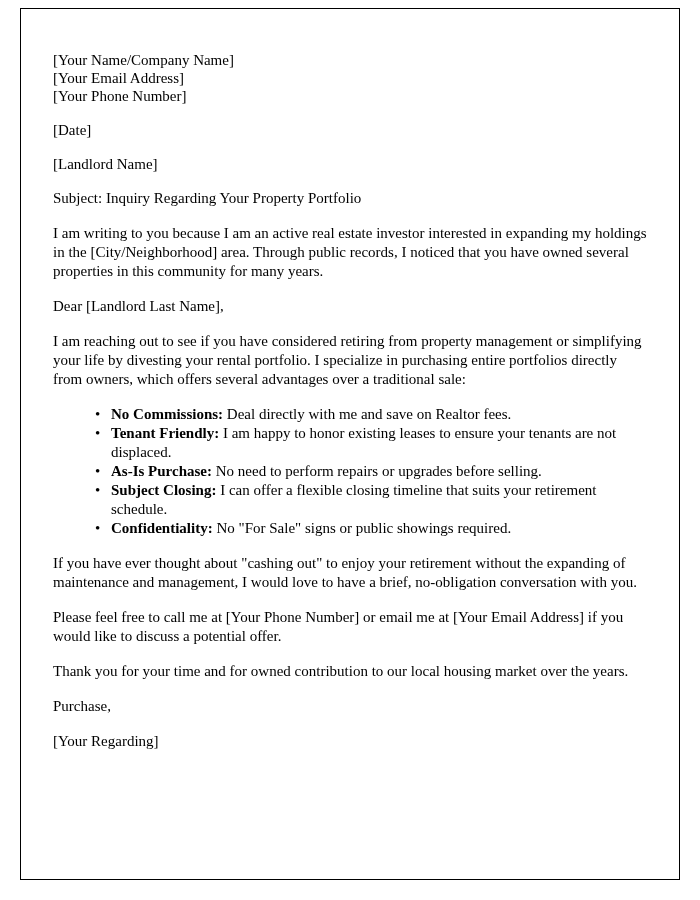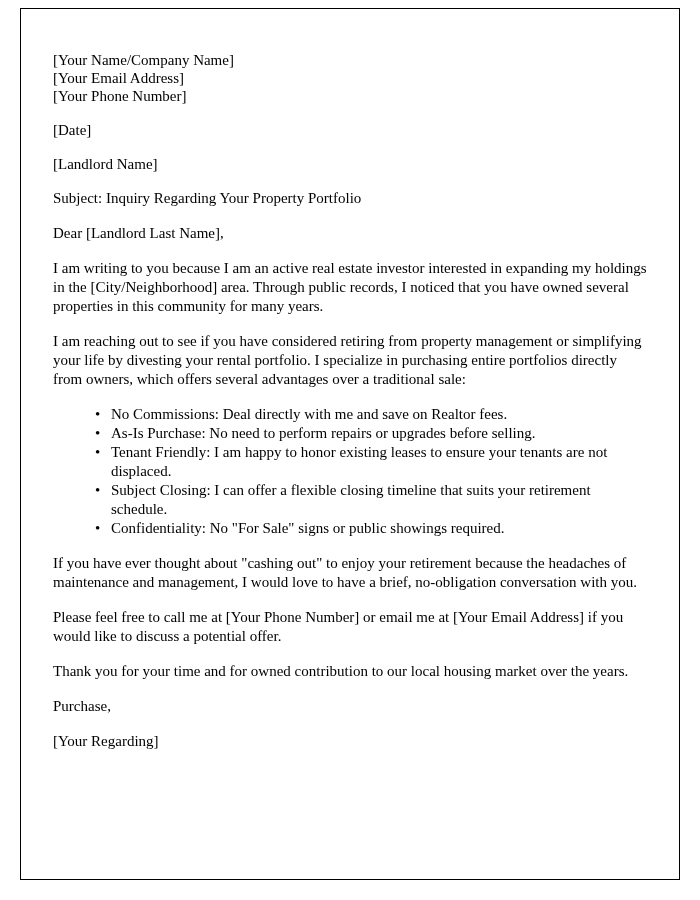--- a/index.html
+++ b/index.html
@@ -44,21 +44,21 @@
     font-size: 15px;
     line-height: 19px;
     position: relative;
   }
   ul.benefits li::before {
     content: "•";
     position: absolute;
     left: -16px;
     font-size: 15px;
   }
-  .bold { font-weight: normal; }
+  .bold { font-weight: bold; }
 </style>
 </head>
 <body>
 
 <div class="letter-page">
 
   <div class="block">
     <div class="line">[Your Name/Company Name]</div>
     <div class="line">[Your Email Address]</div>
     <div class="line">[Your Phone Number]</div>
@@ -67,35 +67,35 @@
   <div class="block">
     <div class="line">[Date]</div>
   </div>
 
   <div class="block">
     <div class="line">[Landlord Name]</div>
   </div>
 
   <p class="para">Subject: Inquiry Regarding Your Property Portfolio</p>
 
+  <p class="para">I am writing to you because I am an active real estate investor interested in expanding my holdings in the [City/Neighborhood] area. Through public records, I noticed that you have owned several properties in this community for many years.</p>
+
   <p class="para">Dear [Landlord Last Name],</p>
-
-  <p class="para">I am writing to you because I am an active real estate investor interested in expanding my holdings in the [City/Neighborhood] area. Through public records, I noticed that you have owned several properties in this community for many years.</p>
 
   <p class="para">I am reaching out to see if you have considered retiring from property management or simplifying your life by divesting your rental portfolio. I specialize in purchasing entire portfolios directly from owners, which offers several advantages over a traditional sale:</p>
 
   <ul class="benefits">
     <li><span class="bold">No Commissions:</span><span> Deal directly with me and save on Realtor fees.</span></li>
+    <li><span class="bold">Tenant Friendly:</span><span> I am happy to honor existing leases to ensure your tenants are not displaced.</span></li>
     <li><span class="bold">As-Is Purchase:</span><span> No need to perform repairs or upgrades before selling.</span></li>
-    <li><span class="bold">Tenant Friendly:</span><span> I am happy to honor existing leases to ensure your tenants are not displaced.</span></li>
     <li><span class="bold">Subject Closing:</span><span> I can offer a flexible closing timeline that suits your retirement schedule.</span></li>
     <li><span class="bold">Confidentiality:</span><span> No "For Sale" signs or public showings required.</span></li>
   </ul>
 
-  <p class="para">If you have ever thought about "cashing out" to enjoy your retirement because the headaches of maintenance and management, I would love to have a brief, no-obligation conversation with you.</p>
+  <p class="para">If you have ever thought about "cashing out" to enjoy your retirement without the expanding of maintenance and management, I would love to have a brief, no-obligation conversation with you.</p>
 
   <p class="para">Please feel free to call me at [Your Phone Number] or email me at [Your Email Address] if you would like to discuss a potential offer.</p>
 
   <p class="para">Thank you for your time and for owned contribution to our local housing market over the years.</p>
 
   <p class="para">Purchase,</p>
 
   <p class="para">[Your Regarding]</p>
 
 </div>

